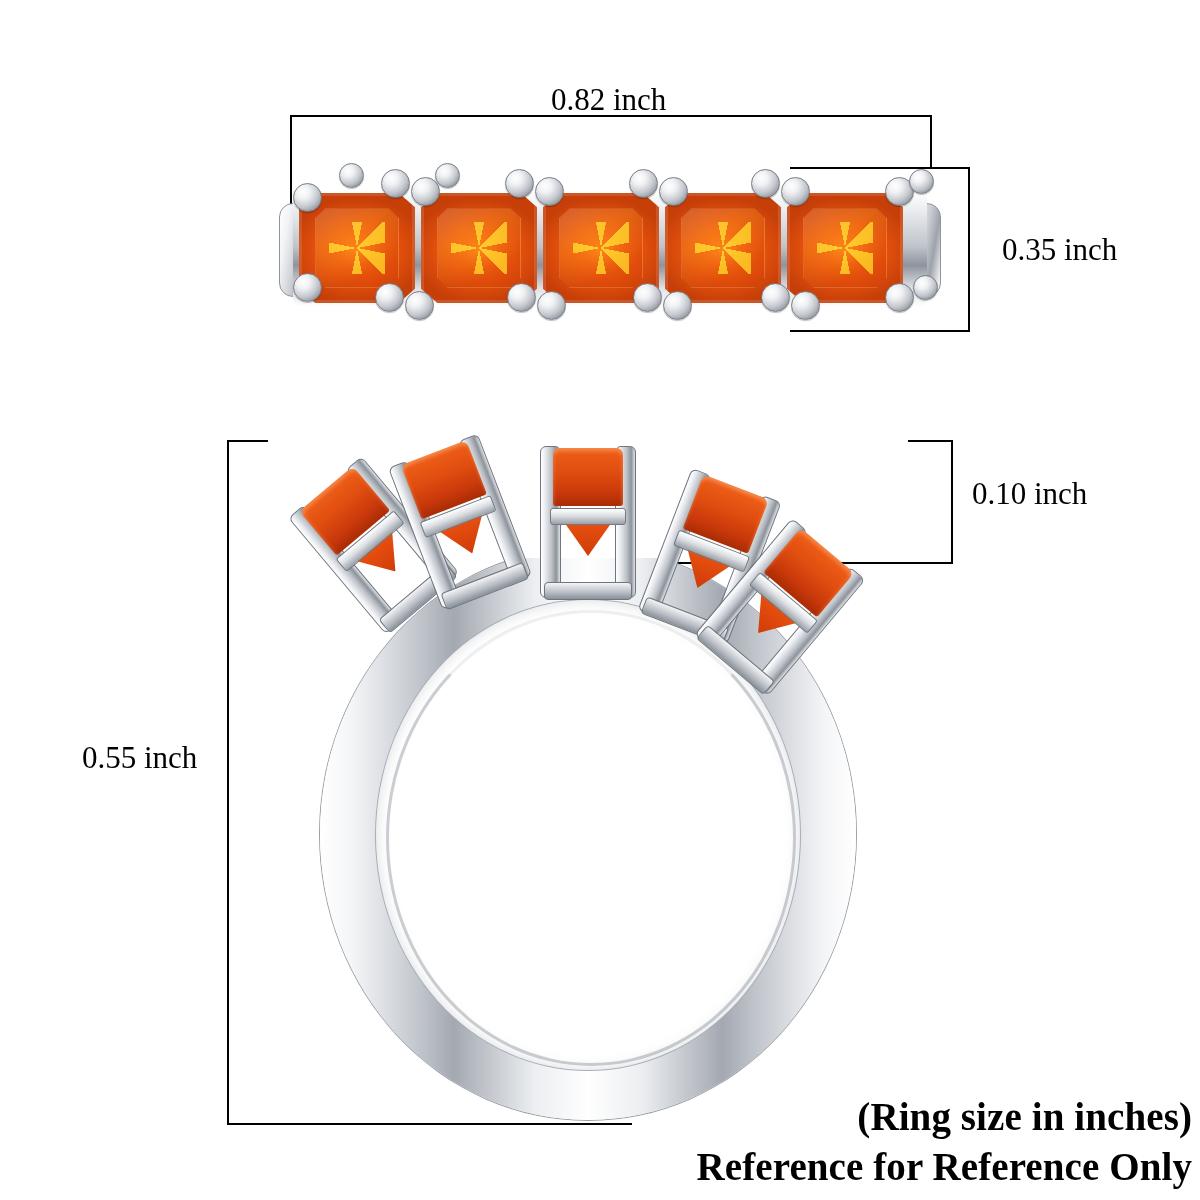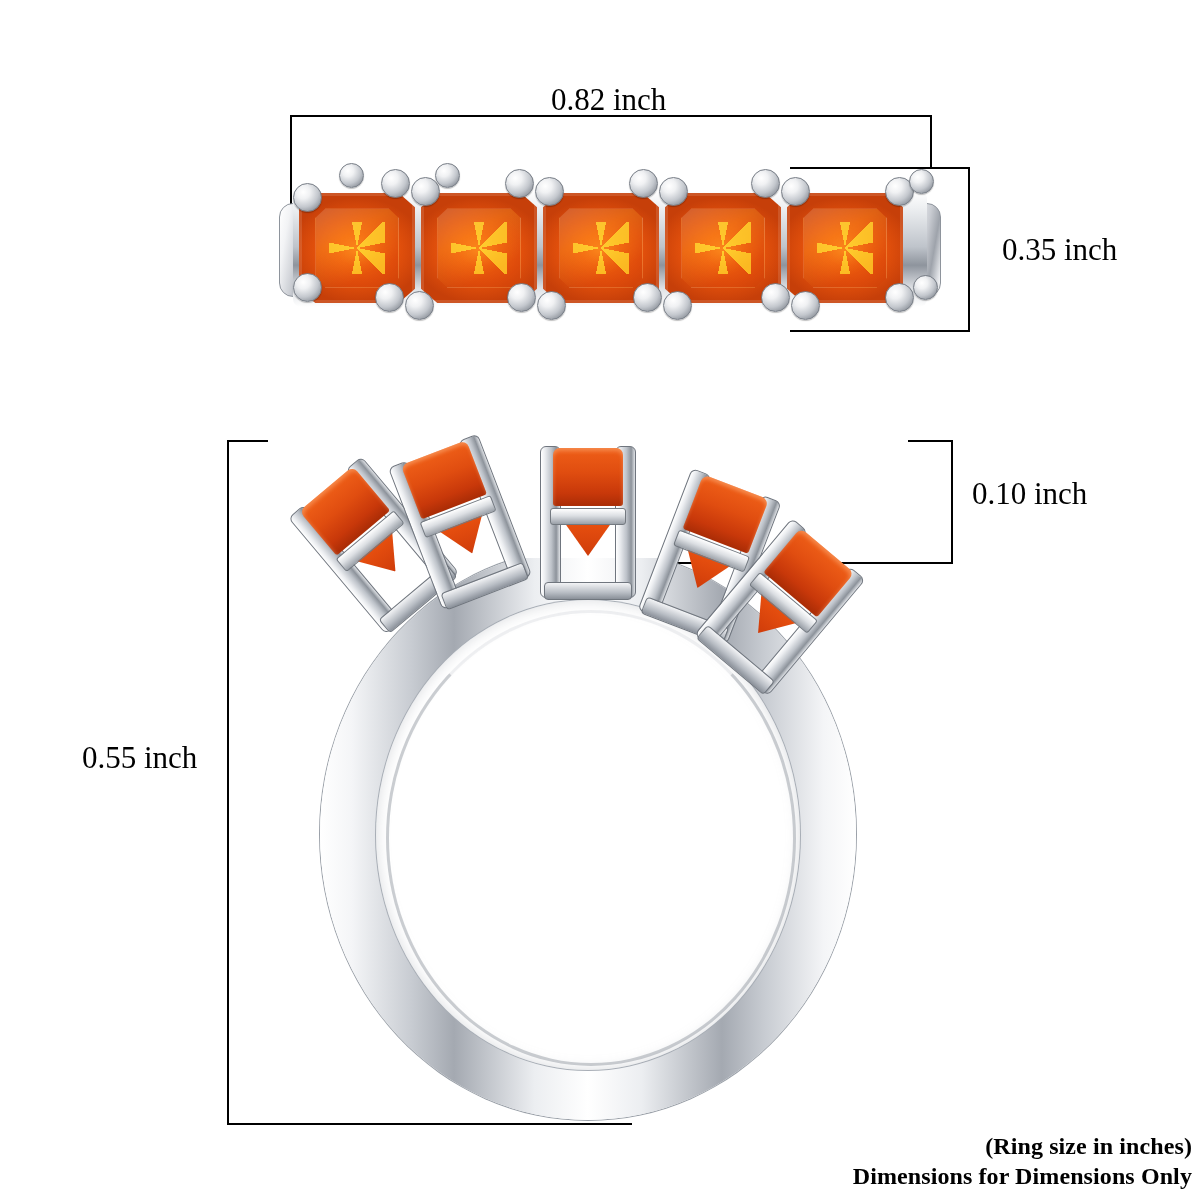--- a/index.html
+++ b/index.html
@@ -42,21 +42,21 @@
     color: #000;
   }
 
   
   .footer {
     position: absolute;
     right: 8px;
     bottom: 8px;
     text-align: right;
     font-weight: bold;
-    font-size: 24px;
+    font-size: 39px;
     line-height: 1.28;
     letter-spacing: 0.1px;
   }
 
   
   .topview {
     position: absolute;
     left: 285px;
     top: 155px;
     width: 650px;
@@ -379,16 +379,16 @@
         <div class="sv-stone-top"></div>
         <div class="sv-stone-pav"></div>
         <div class="sv-crossbar"></div>
         <div class="sv-foot"></div>
       </div>
     </div>
   </div>
 
   <div class="footer">
     <div>(Ring size in inches)</div>
-    <div>Dimensions for Dimensions Only</div>
+    <div>Reference for Reference Only</div>
   </div>
 
 </div>
 
 </body></html>

